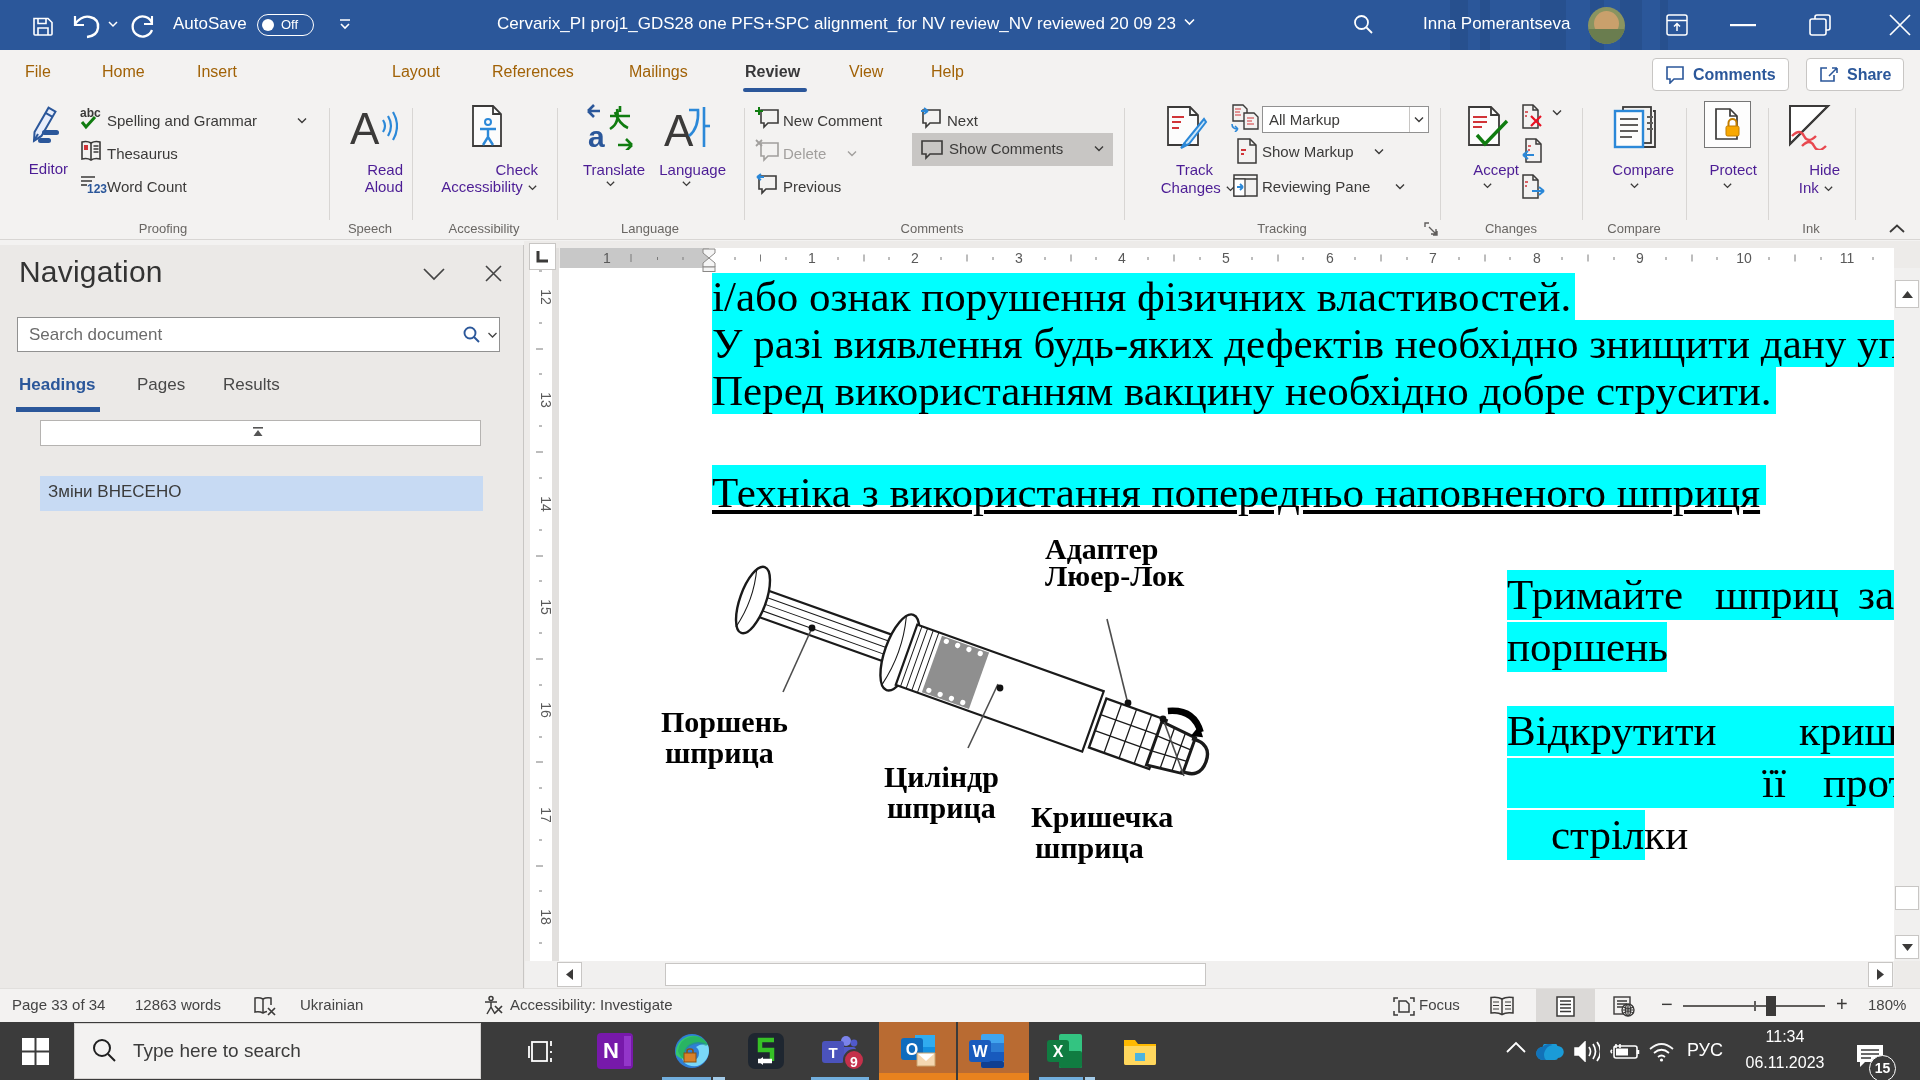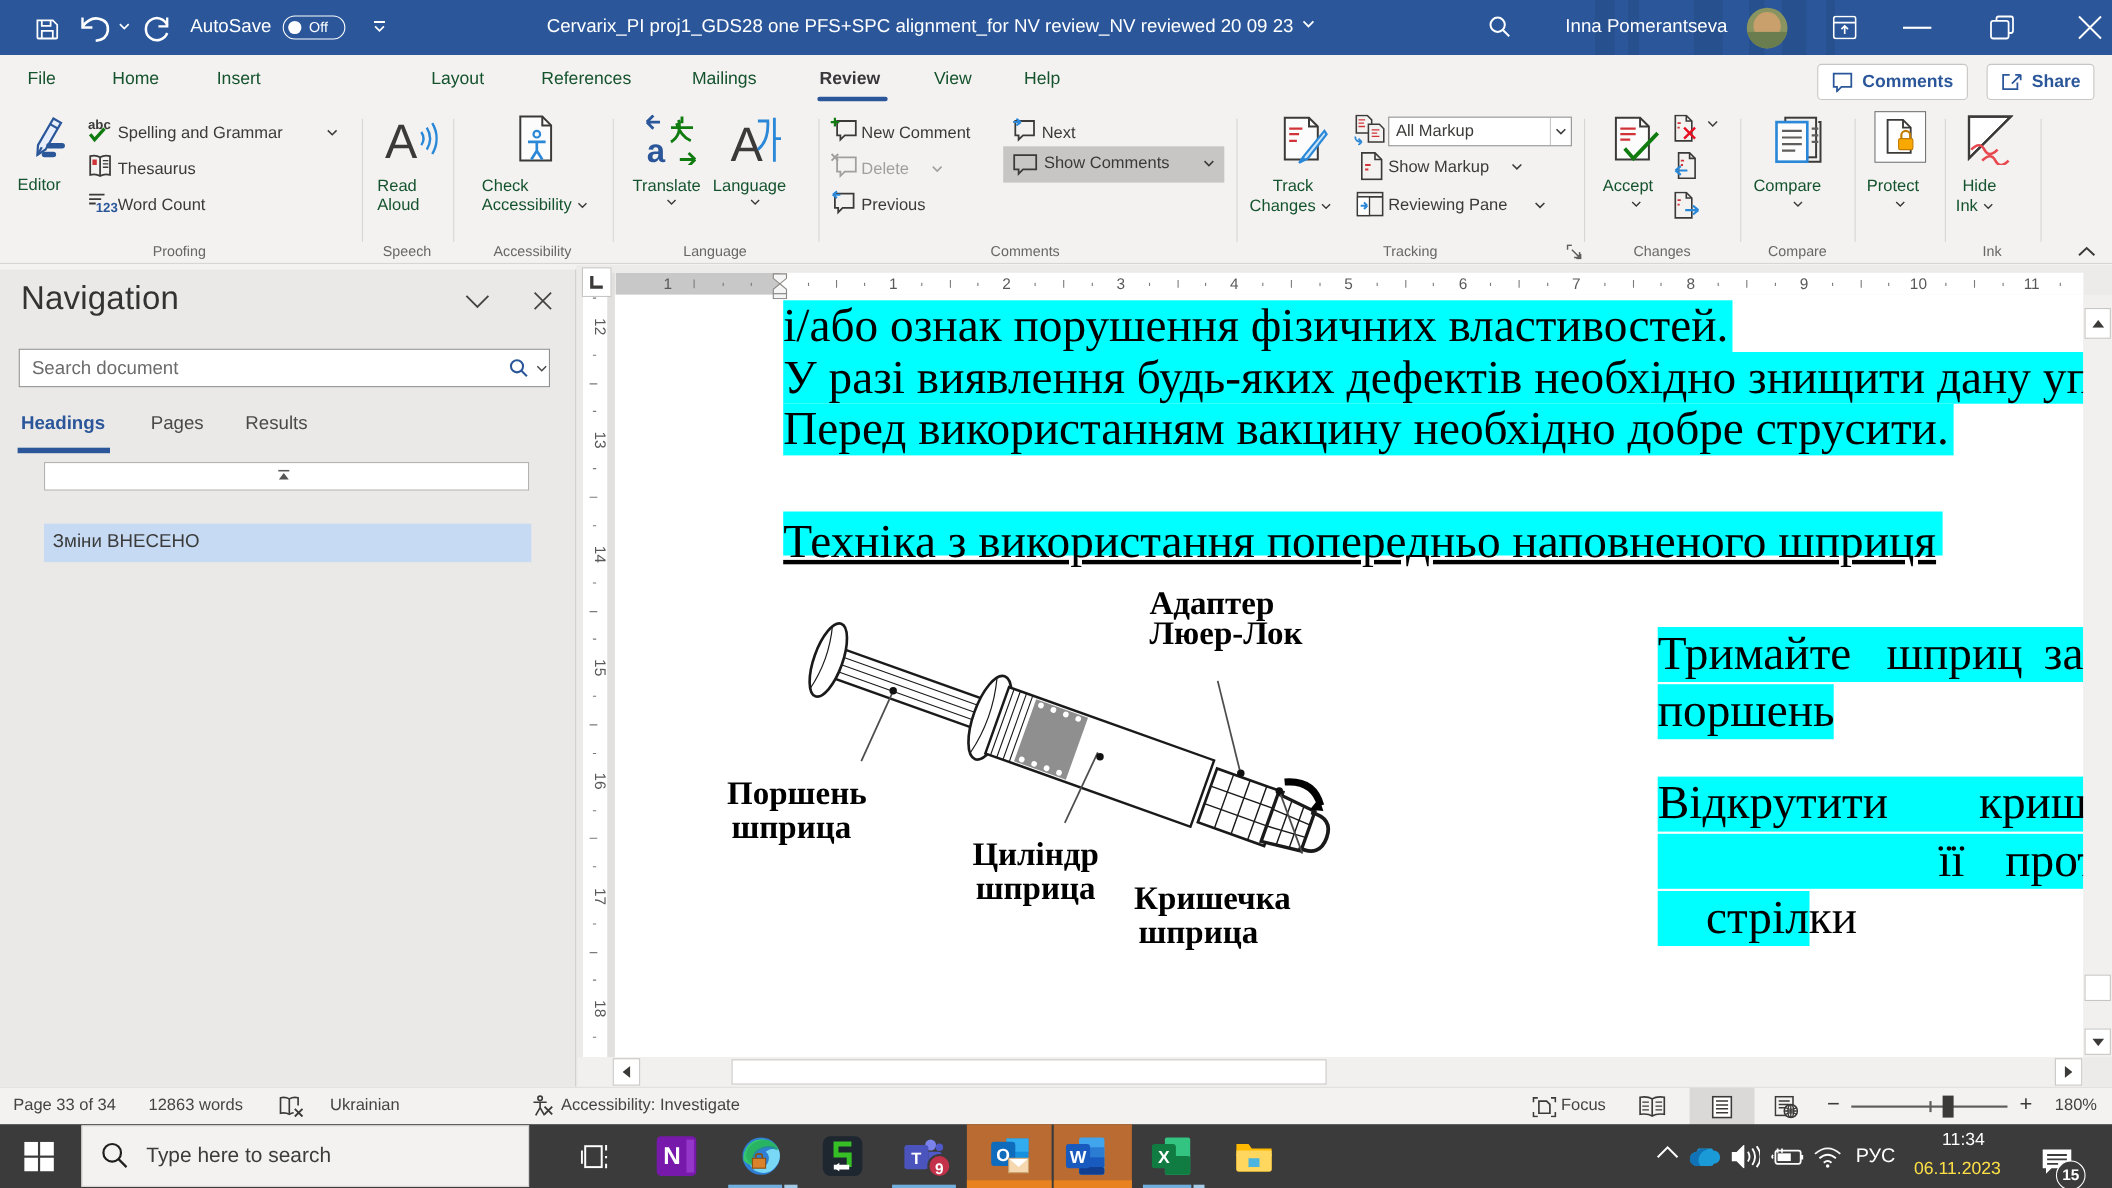--- a/index.html
+++ b/index.html
@@ -5,29 +5,29 @@
 *{margin:0;padding:0;box-sizing:border-box;}
 html,body{width:1920px;height:1080px;overflow:hidden;}
 #root{position:relative;width:1920px;height:1080px;font-family:"Liberation Sans",sans-serif;background:#f3f2f1;}
 .a{position:absolute;}
 
 #titlebar{left:0;top:0;width:1920px;height:50px;background:#2b579a;color:#fff;}
 #titlebar .stripe{top:0;height:50px;background:#27508e;}
 .ttxt{font-size:17px;color:#fff;white-space:nowrap;}
 
 #tabrow{left:0;top:50px;width:1920px;height:45px;background:#f3f2f1;}
-.tab{font-size:16px;color:#14532d;top:13px;white-space:nowrap;}
+.tab{font-size:16px;color:#a16207;top:13px;white-space:nowrap;}
 .tabsel{color:#38383a;font-weight:bold;}
 .pillbtn{top:8px;height:33px;border:1px solid #c8c6c4;border-radius:4px;background:#fff;color:#2b579a;font-size:16px;font-weight:bold;display:flex;align-items:center;gap:8px;padding:0 12px;}
 
 #ribbon{left:0;top:95px;width:1920px;height:145px;background:#f3f2f1;border-bottom:1px solid #d8d6d4;}
 .gsep{top:13px;width:1px;height:112px;background:#d8d6d4;}
 .glabel{top:126px;font-size:13px;color:#696663;text-align:center;white-space:nowrap;}
 .ritem{font-size:15px;color:#3b3a39;white-space:nowrap;}
-.bigtxt{font-size:15px;color:#14532d;text-align:left;white-space:nowrap;}
+.bigtxt{font-size:15px;color:#4c1d95;text-align:right;white-space:nowrap;}
 .gray{color:#a19f9d;}
 
 #nav{left:0;top:245px;width:524px;height:743px;background:#ebe9e7;border-right:1px solid #c8c6c4;}
 
 #canvas{left:524px;top:241px;width:1396px;height:747px;background:#edebe9;}
 #page{left:559px;top:268px;width:1335px;height:693px;background:#fff;overflow:hidden;}
 .hl{background:#00ffff;}
 .doctext{font-family:"Liberation Serif",serif;font-size:43px;color:#000;white-space:nowrap;}
 .dlabel{font-family:"Liberation Serif",serif;font-size:30px;font-weight:bold;color:#000;white-space:nowrap;}
 
@@ -745,21 +745,21 @@
       <rect x="6" y="5.5" width="12" height="7" fill="#fff" stroke="none"></rect>
     </svg>
     <svg class="a" style="left:1648px;top:20px" width="27" height="20" viewBox="0 0 27 20" fill="none" stroke="#fff" stroke-width="1.7">
       <path d="M2 7 q11.5 -10 23 0" opacity="0.95"></path>
       <path d="M6 11 q7.5 -6.5 15 0"></path>
       <path d="M10 15 q3.5 -3 7 0"></path>
       <circle cx="13.5" cy="18" r="1.6" fill="#fff" stroke="none"></circle>
     </svg>
     <div class="a" style="left:1687px;top:18px;font-size:18px;color:#fff;">РУС</div>
     <div class="a" style="left:1740px;top:6px;width:90px;text-align:center;font-size:16px;color:#fff;">11:34</div>
-    <div class="a" style="left:1740px;top:32px;width:90px;font-size:16px;color:#fde047;">06.11.2023</div>
+    <div class="a" style="left:1740px;top:32px;width:90px;text-align:center;font-size:16px;color:#ffffff;">06.11.2023</div>
     <svg class="a" style="left:1856px;top:22px" width="30" height="26" viewBox="0 0 30 26">
       <path d="M1 1 h26 v17 h-18 l-5 5 v-5 h-3 Z" fill="#fff"></path>
       <path d="M5 6 h18 M5 10 h18 M5 14 h10" stroke="#3b3b3b" stroke-width="1.6"></path>
     </svg>
     <div class="a" style="left:1869px;top:33px;width:27px;height:27px;border-radius:50%;background:#3b3b3b;border:1.6px solid #fff;color:#fff;font-size:14px;font-weight:bold;text-align:center;line-height:25px;">15</div>
   </div>
 
 </div>
 
 </body></html>

